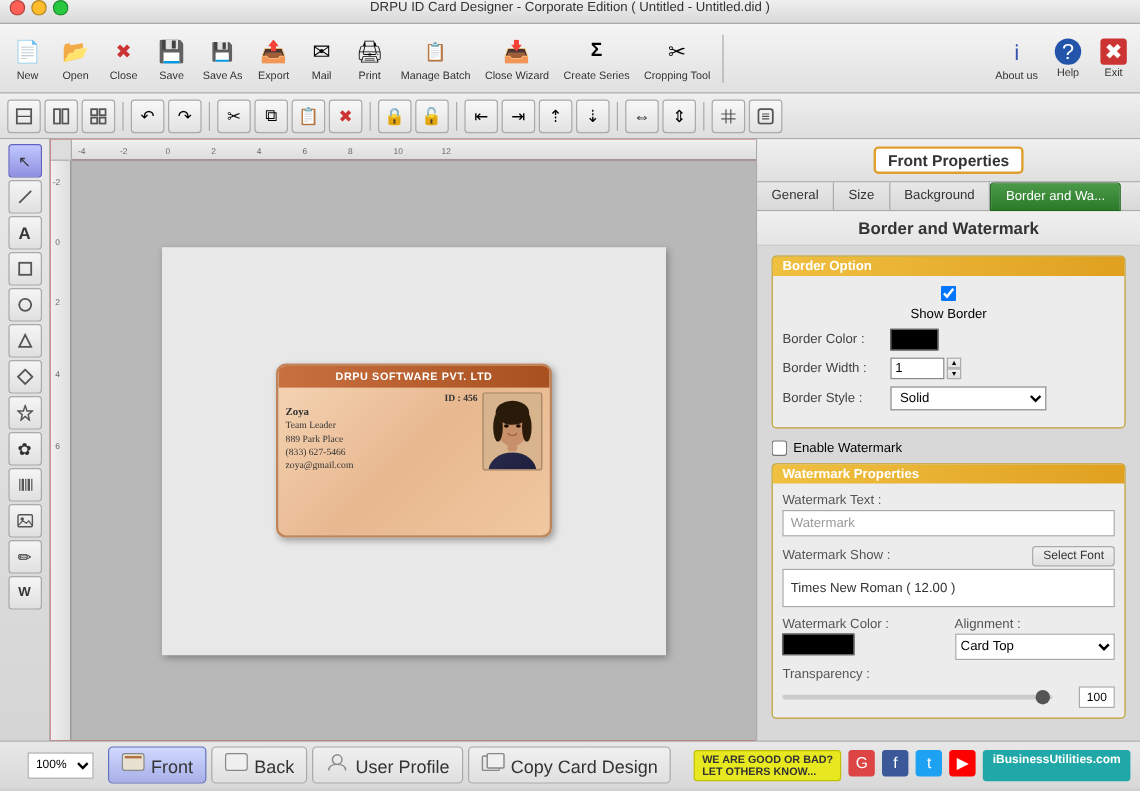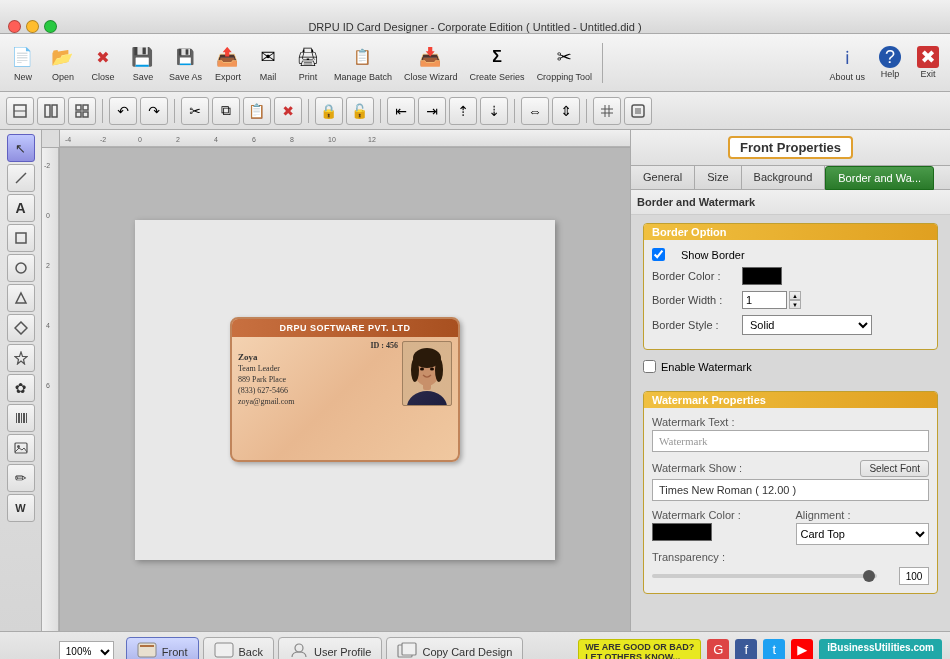--- a/index.html
+++ b/index.html
@@ -1,23 +1,23 @@
 <!DOCTYPE html>
 <html><head>
   <meta charset="utf-8">
   <style>
     * { box-sizing: border-box; margin: 0; padding: 0; }
     body { font-family: 'Arial', sans-serif; font-size: 12px; background: #d0d0d0; width: 950px; height: 659px; overflow: hidden; }
 
     
     .titlebar {
       background: linear-gradient(to bottom, #f0f0f0, #d8d8d8);
-      height: 34px;
-      display: flex;
-      align-items: flex-end;
+      height: 20px;
+      display: flex;
+      align-items: flex-start;
       justify-content: center;
       font-size: 11px;
       color: #333;
       border-bottom: 1px solid #aaa;
       position: relative;
     }
     .titlebar-buttons {
       position: absolute;
       left: 8px;
       display: flex;
@@ -277,23 +277,24 @@
       color: #333;
     }
     .panel-tab.active {
       background: linear-gradient(to bottom, #4a9a4a, #2a7a2a);
       color: white;
       border-radius: 3px 3px 0 0;
       border: 1px solid #1a6a1a;
       margin-bottom: -1px;
     }
     .panel-section-title {
-      font-size: 11px;
+      font-size: 14px;
       font-weight: bold;
       color: #333;
+      text-align: center;
       padding: 6px;
       background: linear-gradient(to bottom, #f0f0f0, #e4e4e4);
       border-bottom: 1px solid #ccc;
     }
     .panel-body {
       padding: 8px 12px;
       flex: 1;
       overflow-y: auto;
     }
 
@@ -347,72 +348,72 @@
       width: 130px;
       height: 20px;
       border: 1px solid #888;
       background: white;
       font-size: 11px;
       padding: 0 3px;
     }
     .checkbox-row {
       display: flex;
       align-items: center;
-      gap: 16px;
+      gap: 5px;
       margin-bottom: 6px;
       font-size: 11px;
+      flex-direction: column;
     }
 
     
     .watermark-section {
       margin-top: 6px;
     }
     .enable-watermark-row {
       display: flex;
       align-items: center;
       gap: 5px;
-      margin-bottom: 18px;
+      margin-bottom: 6px;
       font-size: 11px;
     }
     .wm-field {
       margin-bottom: 8px;
       font-size: 11px;
     }
     .wm-field-label {
       color: #555;
       margin-bottom: 2px;
     }
     .wm-text-input {
       width: 100%;
       height: 22px;
       border: 1px solid #aaa;
       background: white;
       padding: 0 6px;
       font-size: 11px;
       color: #999;
-      font-family: Liberation Serif, serif;
     }
     .wm-font-row {
       display: flex;
       align-items: center;
       justify-content: space-between;
       margin-bottom: 2px;
     }
     .select-font-btn {
       background: linear-gradient(to bottom, #f0f0f0, #e0e0e0);
       border: 1px solid #aaa;
       border-radius: 3px;
       padding: 2px 8px;
       font-size: 10px;
       cursor: pointer;
       color: #333;
     }
     .font-display {
       width: 100%;
-      height: 22px;
+      height: 32px;
       border: 1px solid #aaa;
       background: white;
       padding: 0 6px;
       font-size: 11px;
       display: flex;
       align-items: center;
       color: #333;
       margin-bottom: 6px;
     }
     .color-align-row {
@@ -481,28 +482,28 @@
       height: 40px;
       background: linear-gradient(to bottom, #e8e8e8, #d8d8d8);
       border-top: 1px solid #aaa;
       display: flex;
       align-items: center;
       padding: 0 8px;
       gap: 4px;
     }
     .bottom-btn {
       display: flex;
-      align-items: center;
+      align-items: flex-end;
       gap: 5px;
       padding: 4px 10px;
       background: linear-gradient(to bottom, #f0f0f0, #e0e0e0);
       border: 1px solid #aaa;
       border-radius: 4px;
       cursor: pointer;
-      font-size: 11px;
+      font-size: 15px;
       color: #333;
     }
     .bottom-btn.active {
       background: linear-gradient(to bottom, #d0d8ff, #a8b0e8);
       border-color: #6070c0;
     }
     .bottom-btn-icon {
       font-size: 16px;
     }
     .zoom-box {

